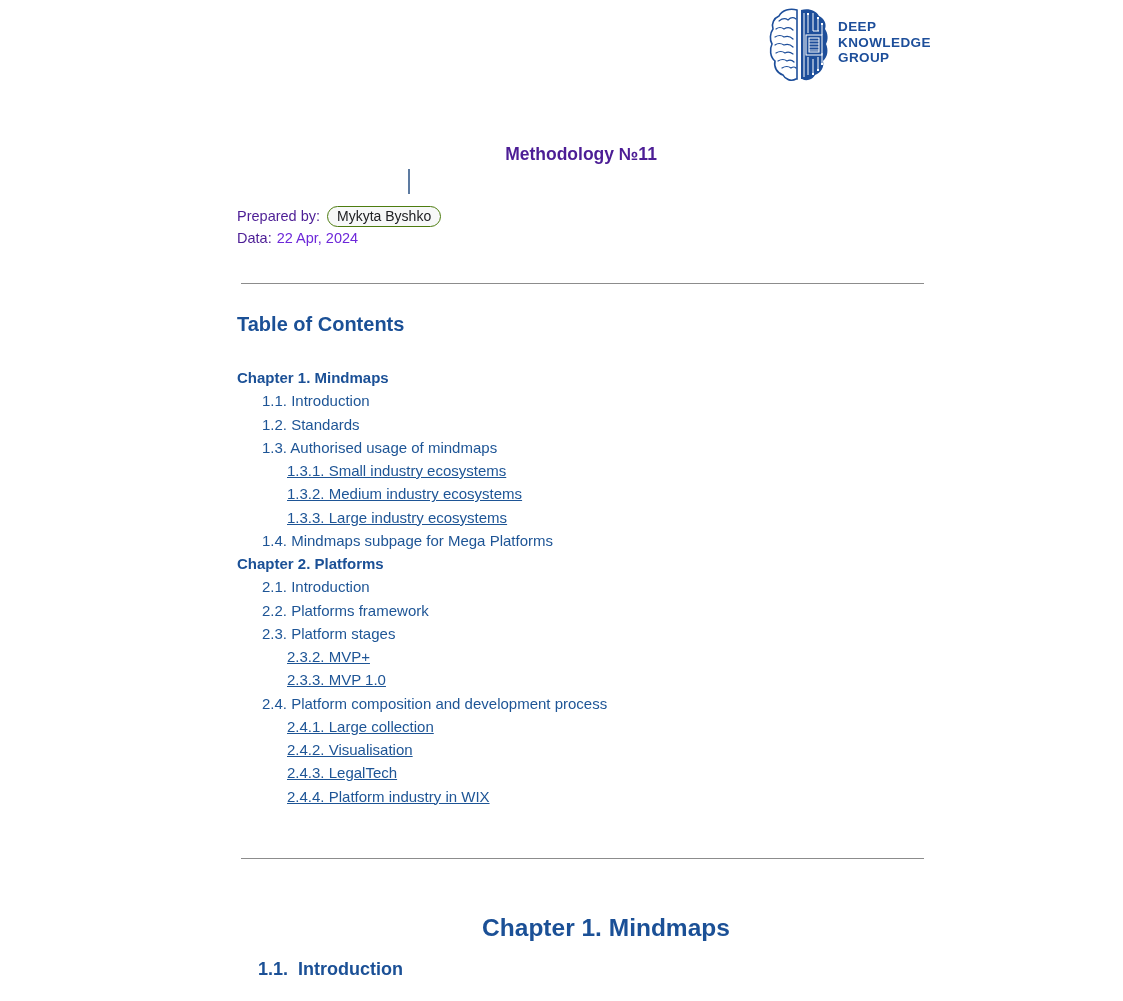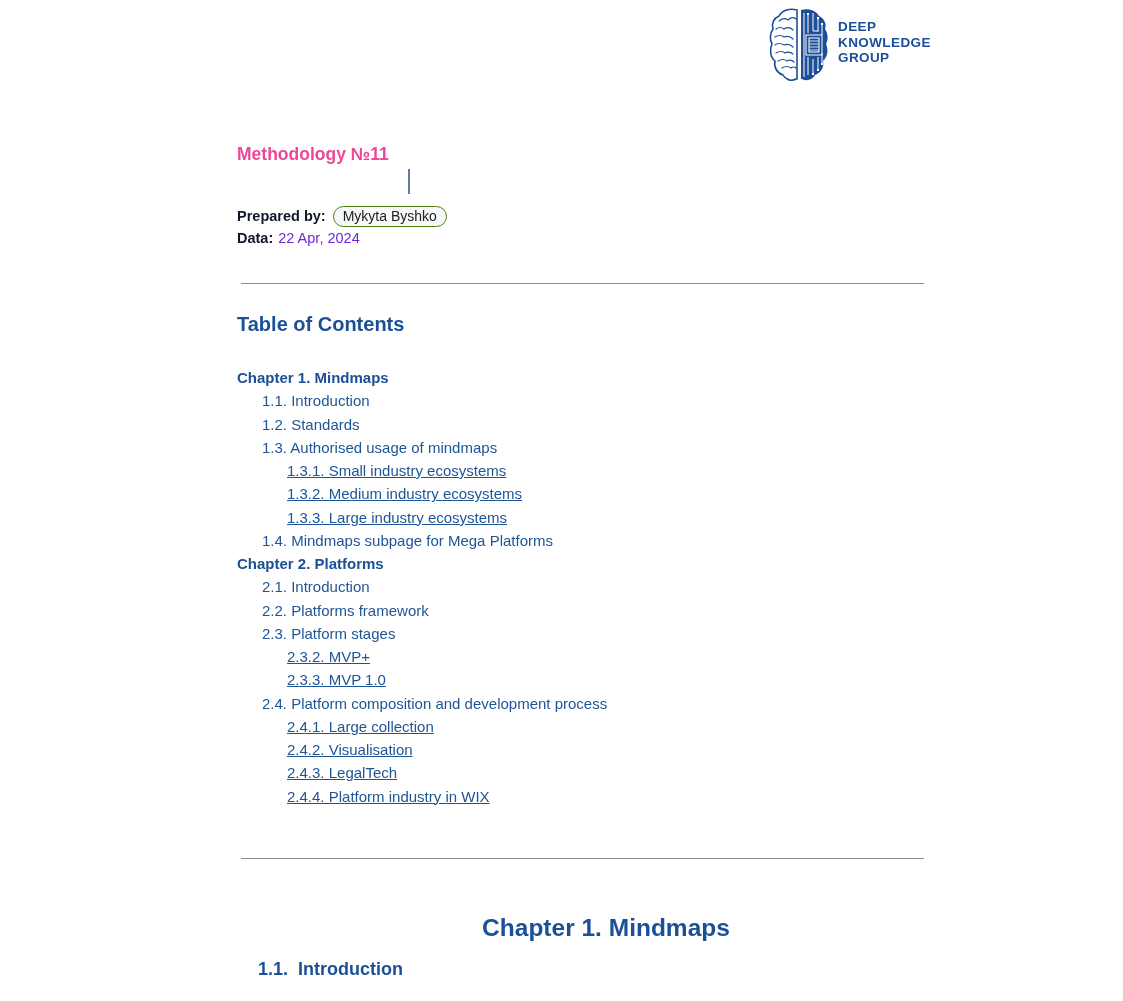--- a/index.html
+++ b/index.html
@@ -32,22 +32,22 @@
     line-height: 15.5px;
     letter-spacing: 0.4px;
     color: #1d4e9a;
   }
 
   
   .title-block {
     left: 237px;
     top: 140px;
     width: 688px;
-    text-align: left;
-    color: #ec4899;
+    text-align: center;
+    color: #4c1d95;
     font-weight: bold;
     font-size: 17.5px;
     line-height: 29px;
   }
   .caret {
     left: 408px;
     top: 169px;
     width: 2px;
     height: 25px;
     background: #5d7ba1;
@@ -55,22 +55,22 @@
 
   
   .meta {
     left: 237px;
     top: 205px;
     font-size: 14.5px;
     color: #2a2a2a;
   }
   .meta-row { height: 22px; display: flex; align-items: center; }
   .meta-label {
-    font-weight: bold;
-    color: #0f172a;
+    font-weight: normal;
+    color: #4c1d95;
     margin-right: 5px;
   }
   .person-chip {
     display: inline-block;
     background: #f7f8f8;
     border: 1px solid #4d7c0f;
     border-radius: 11px;
     padding: 1px 9px 2px 9px;
     color: #202124;
     font-size: 14px;

